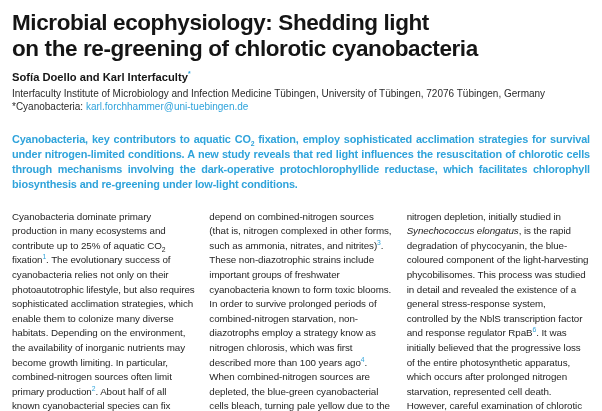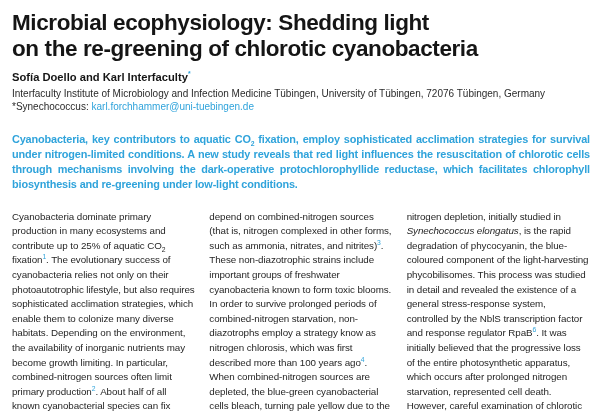--- a/index.html
+++ b/index.html
@@ -81,21 +81,21 @@
   <h1 class="title">
     <span>Microbial ecophysiology: Shedding light</span>
     <span>on the re-greening of chlorotic cyanobacteria</span>
   </h1>
 
   <div class="authors"><span>Sofía Doello and Karl Interfaculty</span><sup class="ref">*</sup></div>
 
   <div class="meta">Interfaculty Institute of Microbiology and Infection Medicine Tübingen, University of Tübingen, 72076 Tübingen, Germany</div>
 
   <div class="meta">
-    <span>*Synechococcus: </span><a class="link">karl.forchhammer@uni-tuebingen.de</a>
+    <span>*Cyanobacteria: </span><a class="link">karl.forchhammer@uni-tuebingen.de</a>
   </div>
 
 
   <p class="summary"><span>Cyanobacteria, key contributors to aquatic CO</span><sub class="sub">2</sub><span> fixation, employ sophisticated acclimation strategies for survival under nitrogen-limited conditions. A new study reveals that red light influences the resuscitation of chlorotic cells through mechanisms involving the dark-operative protochlorophyllide reductase, which facilitates chlorophyll biosynthesis and re-greening under low-light conditions.</span></p>
 
   <div class="cols">
     <div class="col"><span>Cyanobacteria dominate primary production in many ecosystems and contribute up to 25% of aquatic CO</span><sub class="sub">2</sub><span> fixation</span><sup class="ref">1</sup><span>. The evolutionary success of cyanobacteria relies not only on their photoautotrophic lifestyle, but also requires sophisticated acclimation strategies, which enable them to colonize many diverse habitats. Depending on the environment, the availability of inorganic nutrients may become growth limiting. In particular, combined-nitrogen sources often limit primary production</span><sup class="ref">2</sup><span>. About half of all known cyanobacterial species can fix atmospheric nitrogen (referred to as diazotrophy), whereas the remainder</span></div>
     <div class="col"><span>depend on combined-nitrogen sources (that is, nitrogen complexed in other forms, such as ammonia, nitrates, and nitrites)</span><sup class="ref">3</sup><span>. These non-diazotrophic strains include important groups of freshwater cyanobacteria known to form toxic blooms. In order to survive prolonged periods of combined-nitrogen starvation, non-diazotrophs employ a strategy know as nitrogen chlorosis, which was first described more than 100 years ago</span><sup class="ref">4</sup><span>. When combined-nitrogen sources are depleted, the blue-green cyanobacterial cells bleach, turning pale yellow due to the degradation of their light-harvesting systems</span></div>
     <div class="col"><span>nitrogen depletion, initially studied in </span><i class="taxon">Synechococcus elongatus</i><span>, is the rapid degradation of phycocyanin, the blue-coloured component of the light-harvesting phycobilisomes. This process was studied in detail and revealed the existence of a general stress-response system, controlled by the NblS transcription factor and response regulator RpaB</span><sup class="ref">6</sup><span>. It was initially believed that the progressive loss of the entire photosynthetic apparatus, which occurs after prolonged nitrogen starvation, represented cell death. However, careful examination of chlorotic cultures of </span></div>
   </div>

